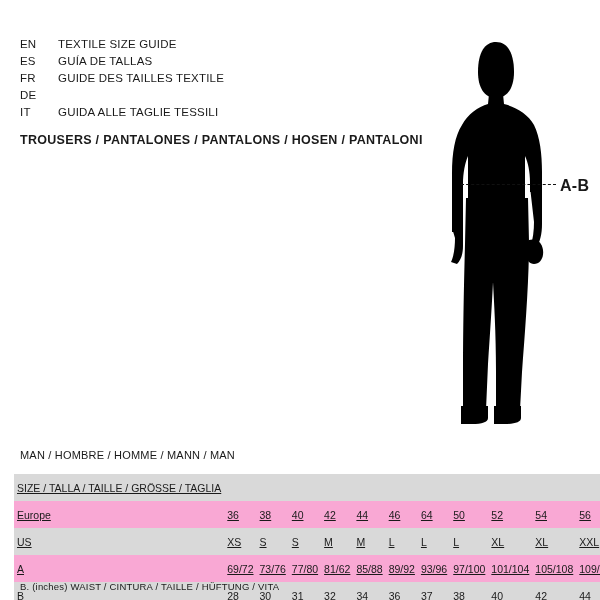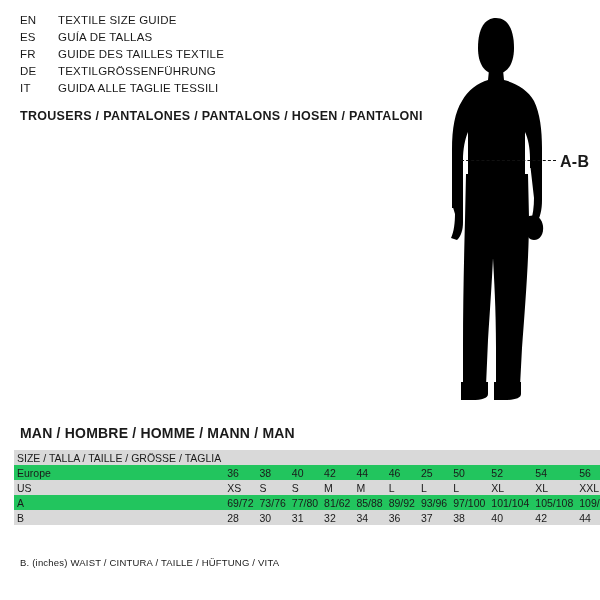--- a/index.html
+++ b/index.html
@@ -12,20 +12,21 @@
     height: 600px;
     font-family: "Liberation Sans", sans-serif;
     color: #1a1a1a;
     position: relative;
     overflow: hidden;
   }
   .page {
     position: relative;
     width: 600px;
     height: 515px;
+    margin-top: 24px;
   }
 
   
   .lang-block {
     position: absolute;
     left: 20px;
     top: 14px;
     width: 380px;
   }
   .lang-row {
@@ -80,43 +81,44 @@
     font-size: 16px;
     font-weight: bold;
     letter-spacing: 0.3px;
   }
 
   
   .table-title {
     position: absolute;
     left: 20px;
     top: 425px;
-    font-size: 14px;
-    font-weight: bold;
+    font-size: 11px;
+    font-weight: normal;
     letter-spacing: 0.2px;
   }
 
   table.size-table {
     position: absolute;
     left: 14px;
     top: 450px;
     width: 572px;
     border-collapse: collapse;
     font-size: 10.5px;
   }
   table.size-table td {
-    padding: 0 3px;
+    padding: 6px 3px;
     height: 15px;
     white-space: nowrap;
+    text-decoration: underline;
   }
   table.size-table tr.shade td {
     background: #d9d9d9;
   }
   table.size-table tr.plain td {
-    background: #22c55e;
+    background: #f9a8d4;
   }
   td.label-cell {
     width: 92px;
     padding-left: 6px;
   }
   td.val {
     width: 42px;
     text-align: left;
   }
   tr.head-row td {
@@ -145,21 +147,20 @@
     <div class="lang-row">
       <span class="lang-code">ES</span>
       <span class="lang-text">GUÍA DE TALLAS</span>
     </div>
     <div class="lang-row">
       <span class="lang-code">FR</span>
       <span class="lang-text">GUIDE DES TAILLES TEXTILE</span>
     </div>
     <div class="lang-row">
       <span class="lang-code">DE</span>
-      <span class="lang-text">TEXTILGRÖSSENFÜHRUNG</span>
     </div>
     <div class="lang-row">
       <span class="lang-code">IT</span>
       <span class="lang-text">GUIDA ALLE TAGLIE TESSILI</span>
     </div>
   </div>
 
   <div class="garment-title">TROUSERS / PANTALONES / PANTALONS / HOSEN / PANTALONI</div>
 
   <div class="figure">
@@ -220,21 +221,21 @@
         <td class="val"></td>
       </tr>
       <tr class="plain">
         <td class="label-cell">Europe</td>
         <td class="val">36</td>
         <td class="val">38</td>
         <td class="val">40</td>
         <td class="val">42</td>
         <td class="val">44</td>
         <td class="val">46</td>
-        <td class="val">25</td>
+        <td class="val">64</td>
         <td class="val">50</td>
         <td class="val">52</td>
         <td class="val">54</td>
         <td class="val">56</td>
       </tr>
       <tr class="shade">
         <td class="label-cell">US</td>
         <td class="val">XS</td>
         <td class="val">S</td>
         <td class="val">S</td>

